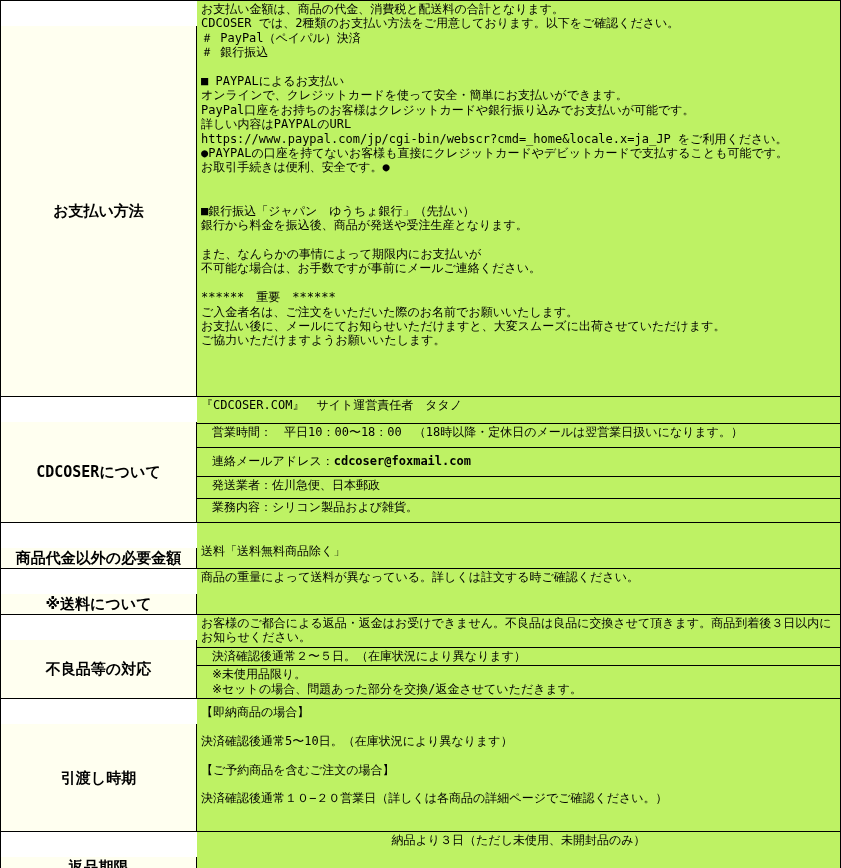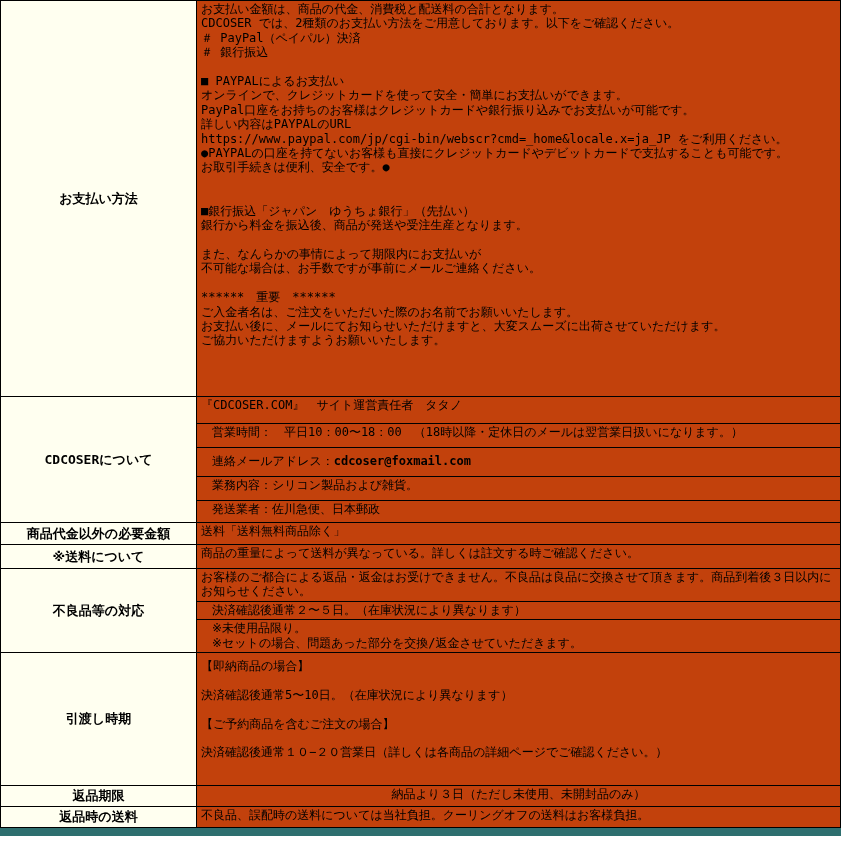--- a/index.html
+++ b/index.html
@@ -31,30 +31,31 @@
   .label-cell{
     flex:0 0 196px;
     width:196px;
     background:var(--label-bg);
     border-right:1px solid var(--border);
     display:flex;
     align-items:center;
     justify-content:center;
     text-align:center;
     font-weight:bold;
-    font-size:13px;
+    font-size:15px;
     padding:2px;
     line-height:16px;
+    margin-top:25px;
   }
   .content-col{
     flex:1 1 auto;
     min-width:0;
     display:flex;
     flex-direction:column;
-    background:#c2410c;
+    background:#bef264;
   }
   .cell{
     padding:1px 4px 2px 4px;
     line-height:14.4px;
     white-space:pre-wrap;
     word-break:break-all;
     overflow-wrap:anywhere;
   }
   .cell + .cell{
     border-top:1px solid var(--border);
@@ -101,29 +102,29 @@
 ご協力いただけますようお願いいたします。</div>
     </div>
   </div>
 
   <div class="row">
     <div class="label-cell">CDCOSERについて</div>
     <div class="content-col">
       <div class="cell" style="min-height:26px;">『CDCOSER.COM』　サイト運営責任者　タタノ</div>
       <div class="cell" style="min-height:24px;">営業時間：　平日10：00〜18：00　（18時以降・定休日のメールは翌営業日扱いになります。）</div>
       <div class="cell" style="min-height:29px;display:flex;align-items:center;"><span>連絡メールアドレス：</span><span class="bold">cdcoser@foxmail.com</span></div>
+      <div class="cell" style="min-height:22px;">発送業者：佐川急便、日本郵政</div>
       <div class="cell" style="min-height:24px;">業務内容：シリコン製品および雑貨。</div>
-      <div class="cell" style="min-height:22px;">発送業者：佐川急便、日本郵政</div>
     </div>
   </div>
 
   <div class="row">
     <div class="label-cell">商品代金以外の必要金額</div>
     <div class="content-col">
-      <div class="cell" style="min-height:21px;">送料「送料無料商品除く」</div>
+      <div class="cell" style="min-height:21px;margin-top:20px;">送料「送料無料商品除く」</div>
     </div>
   </div>
 
   <div class="row">
     <div class="label-cell">※送料について</div>
     <div class="content-col">
       <div class="cell" style="min-height:23px;">商品の重量によって送料が異なっている。詳しくは註文する時ご確認ください。</div>
     </div>
   </div>
 

